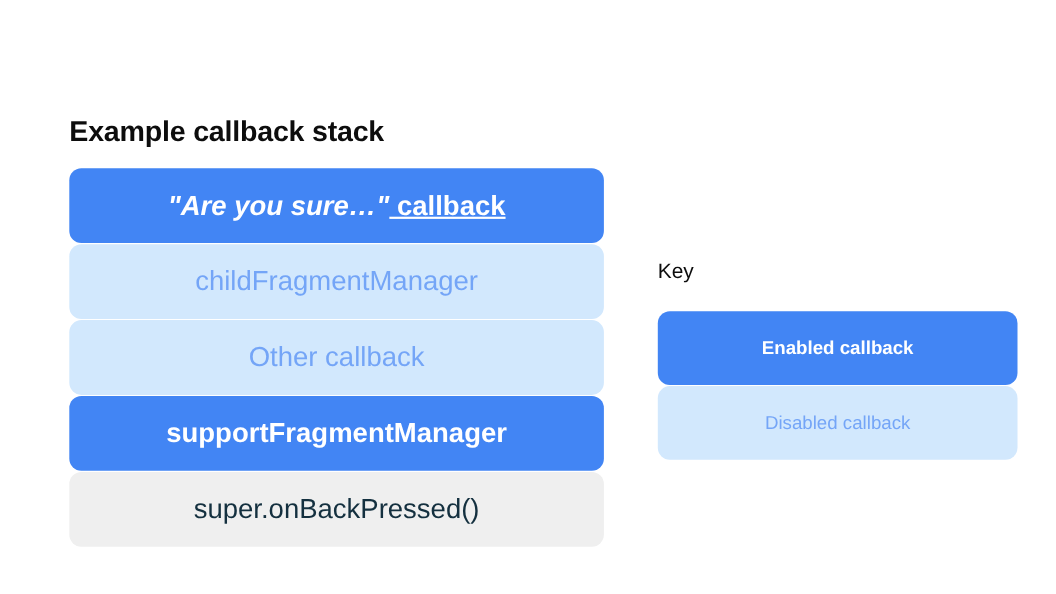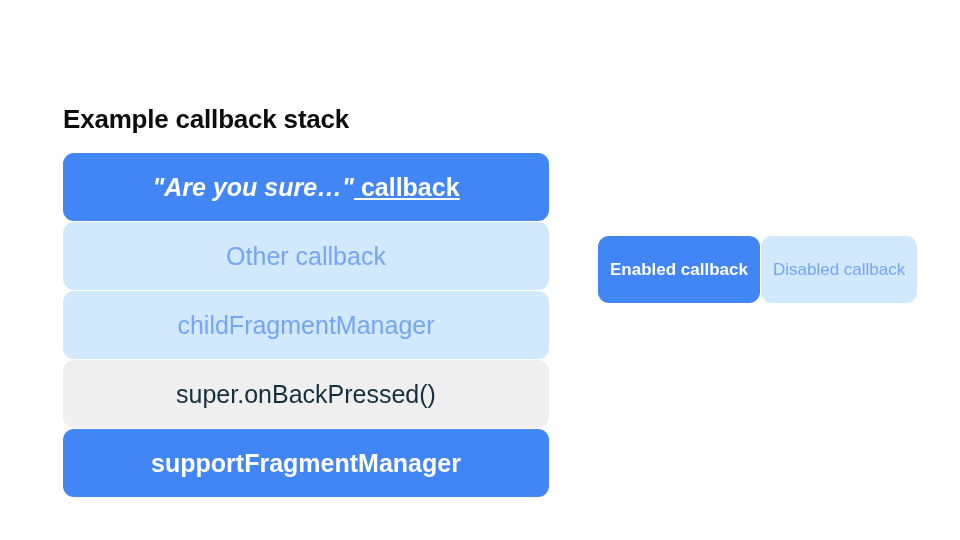--- a/index.html
+++ b/index.html
@@ -116,21 +116,21 @@
     font-size: 19px;
     font-weight: 400;
     color: #0d0d0d;
     line-height: 24px;
     margin: 0 0 23px 0;
     white-space: nowrap;
   }
 
   .key-list {
     display: flex;
-    flex-direction: row;
+    flex-direction: column;
     gap: 1px;
   }
 
   .key-bar {
     height: 67px;
     border-radius: 11px;
     display: flex;
     align-items: center;
     justify-content: center;
     box-sizing: border-box;
@@ -153,40 +153,41 @@
 
     <h1 class="section-title">Example callback stack</h1>
 
     <div class="stack-list">
 
       <div class="bar state-enabled">
         <span class="bar-label"><span class="quoted">"Are you sure…"</span><span class="plain"> callback</span></span>
       </div>
 
       <div class="bar state-disabled">
+        <span class="bar-label">childFragmentManager</span>
+      </div>
+
+      <div class="bar state-disabled">
         <span class="bar-label">Other callback</span>
       </div>
 
-      <div class="bar state-disabled">
-        <span class="bar-label">childFragmentManager</span>
+      <div class="bar state-enabled">
+        <span class="bar-label">supportFragmentManager</span>
       </div>
 
       <div class="bar state-system">
         <span class="bar-label">super.onBackPressed()</span>
       </div>
 
-      <div class="bar state-enabled">
-        <span class="bar-label">supportFragmentManager</span>
-      </div>
-
     </div>
   </div>
 
   <div class="key-column">
 
+    <h2 class="key-title">Key</h2>
 
     <div class="key-list">
 
       <div class="key-bar state-enabled">
         <span class="key-label">Enabled callback</span>
       </div>
 
       <div class="key-bar state-disabled">
         <span class="key-label">Disabled callback</span>
       </div>

